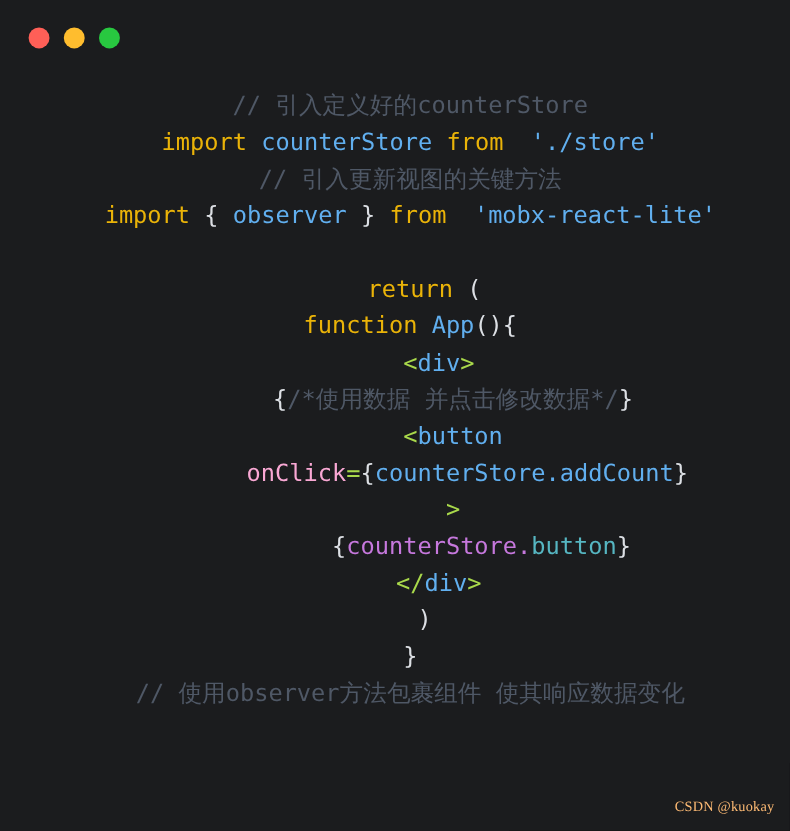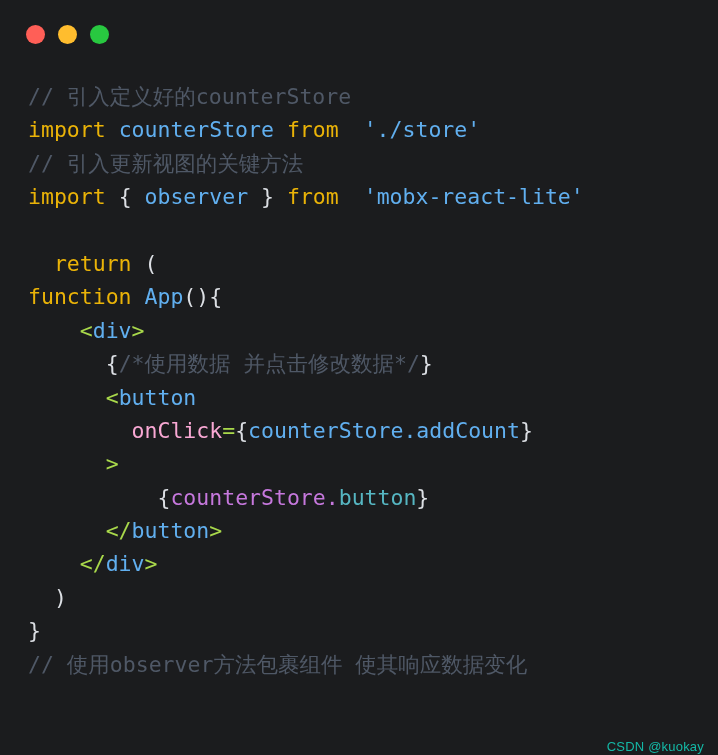--- a/index.html
+++ b/index.html
@@ -15,20 +15,21 @@
     font-family: "DejaVu Sans Mono", "Liberation Mono", monospace;
   }
 
   #window {
     position: relative;
     width: 718px;
     height: 755px;
     background: #1B1C1E;
     box-sizing: border-box;
     overflow: hidden;
+    text-align: center;
   }
 
   
   #titlebar {
     height: 68px;
     display: flex;
     align-items: center;
     padding-left: 26px;
     box-sizing: border-box;
   }
@@ -70,24 +71,24 @@
   .tok-tag      { color: #61AFEF; }
   .tok-attr     { color: #f9a8d4; }
   .tok-eq       { color: #A9D94B; }
   .tok-purple   { color: #C678DD; }
   .tok-cyan     { color: #56B6C2; }
 
   
   #watermark {
     position: absolute;
     right: 14px;
-    bottom: 1px;
-    font-family: Liberation Sans, sans-serif;
+    bottom: 14px;
+    font-family: Liberation Serif, serif;
     font-size: 13px;
-    color: #14b8a6;
+    color: #fdba74;
     letter-spacing: 0.2px;
   }
 </style>
 </head>
 <body>
 
 <div id="window">
 
   <div id="titlebar">
     <div class="dots">
@@ -104,21 +105,20 @@
       <div class="line"><span class="tok-keyword">import</span><span class="tok-plain"> </span><span class="tok-plain">{</span><span class="tok-plain"> </span><span class="tok-ident">observer</span><span class="tok-plain"> </span><span class="tok-plain">}</span><span class="tok-plain"> </span><span class="tok-keyword">from</span><span class="tok-plain"> </span><span class="tok-string">'mobx-react-lite'</span></div>
       <div class="line blank">&nbsp;</div>
       <div class="line"><span class="tok-plain">  </span><span class="tok-keyword">return</span><span class="tok-plain"> </span><span class="tok-plain">(</span></div>
       <div class="line"><span class="tok-keyword">function</span><span class="tok-plain"> </span><span class="tok-ident">App</span><span class="tok-plain">(){</span></div>
       <div class="line"><span class="tok-plain">    </span><span class="tok-bracket">&lt;</span><span class="tok-tag">div</span><span class="tok-bracket">&gt;</span></div>
       <div class="line"><span class="tok-plain">      </span><span class="tok-plain">{</span><span class="tok-comment">/*使用数据 并点击修改数据*/</span><span class="tok-plain">}</span></div>
       <div class="line"><span class="tok-plain">      </span><span class="tok-bracket">&lt;</span><span class="tok-tag">button</span></div>
       <div class="line"><span class="tok-plain">        </span><span class="tok-attr">onClick</span><span class="tok-eq">=</span><span class="tok-plain">{</span><span class="tok-ident">counterStore.addCount</span><span class="tok-plain">}</span></div>
       <div class="line"><span class="tok-plain">      </span><span class="tok-bracket">&gt;</span></div>
       <div class="line"><span class="tok-plain">          </span><span class="tok-plain">{</span><span class="tok-purple">counterStore.</span><span class="tok-cyan">button</span><span class="tok-plain">}</span></div>
-      <div class="line"><span class="tok-plain">      </span><span class="tok-bracket">&lt;/</span><span class="tok-tag">button</span><span class="tok-bracket">&gt;</span></div>
       <div class="line"><span class="tok-plain">    </span><span class="tok-bracket">&lt;/</span><span class="tok-tag">div</span><span class="tok-bracket">&gt;</span></div>
       <div class="line"><span class="tok-plain">  </span><span class="tok-plain">)</span></div>
       <div class="line"><span class="tok-plain">}</span></div>
       <div class="line"><span class="tok-comment">// 使用observer方法包裹组件 使其响应数据变化</span></div>
     </div>
 
   <div id="watermark">CSDN @kuokay</div>
 
 </div>
 

